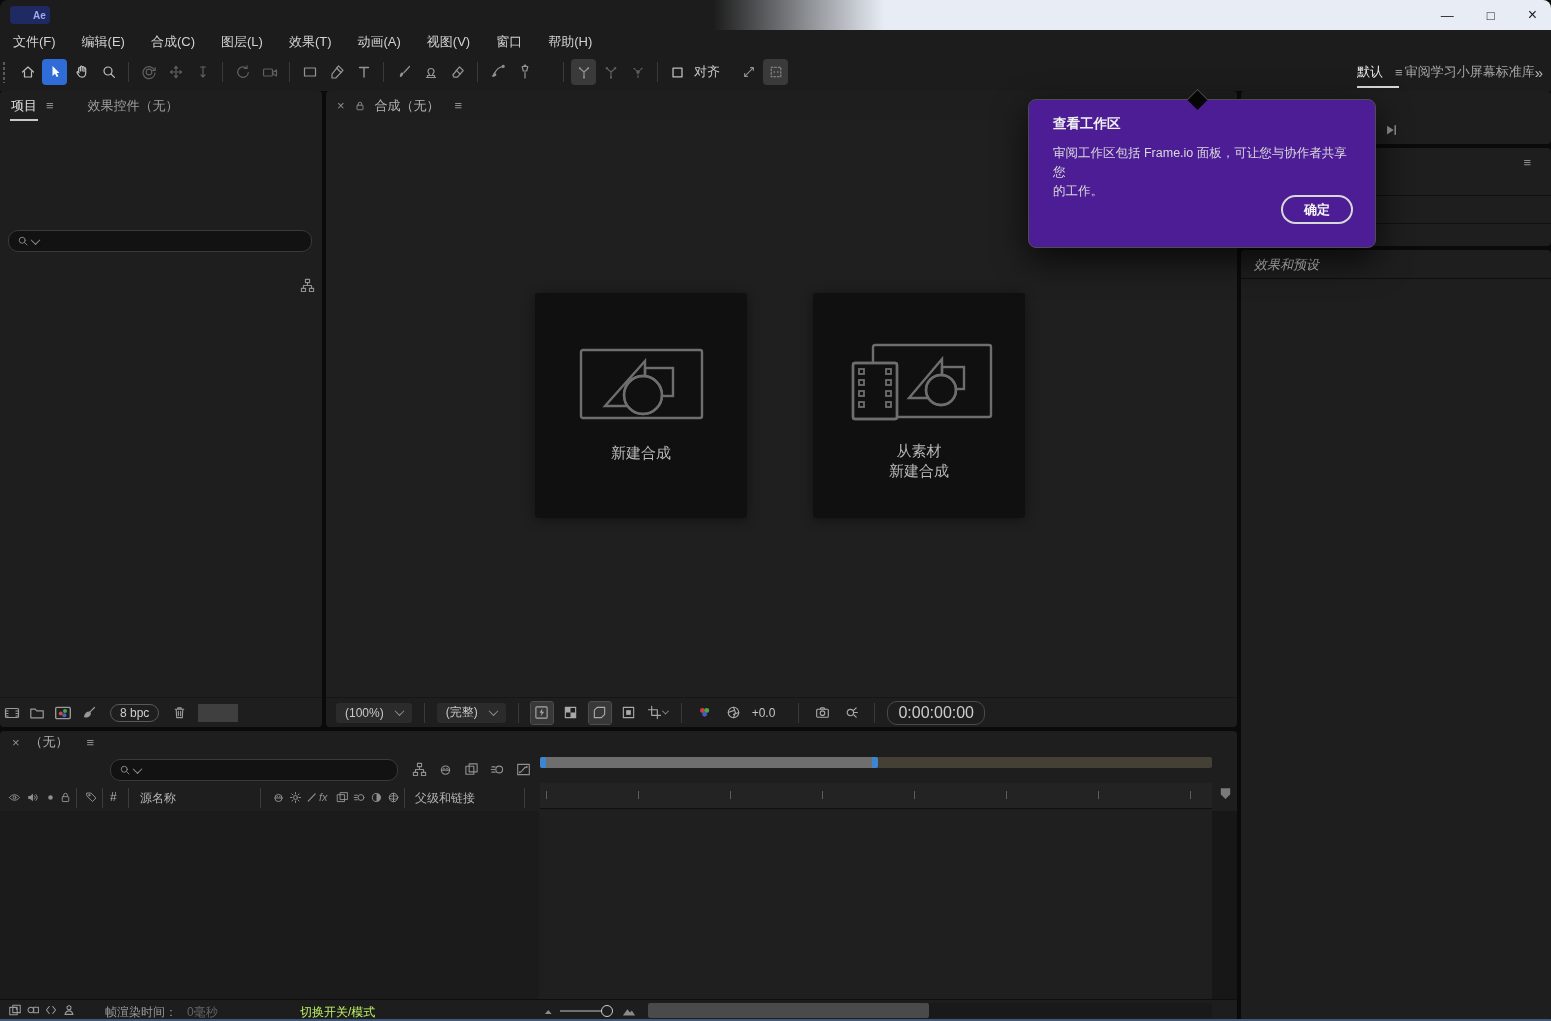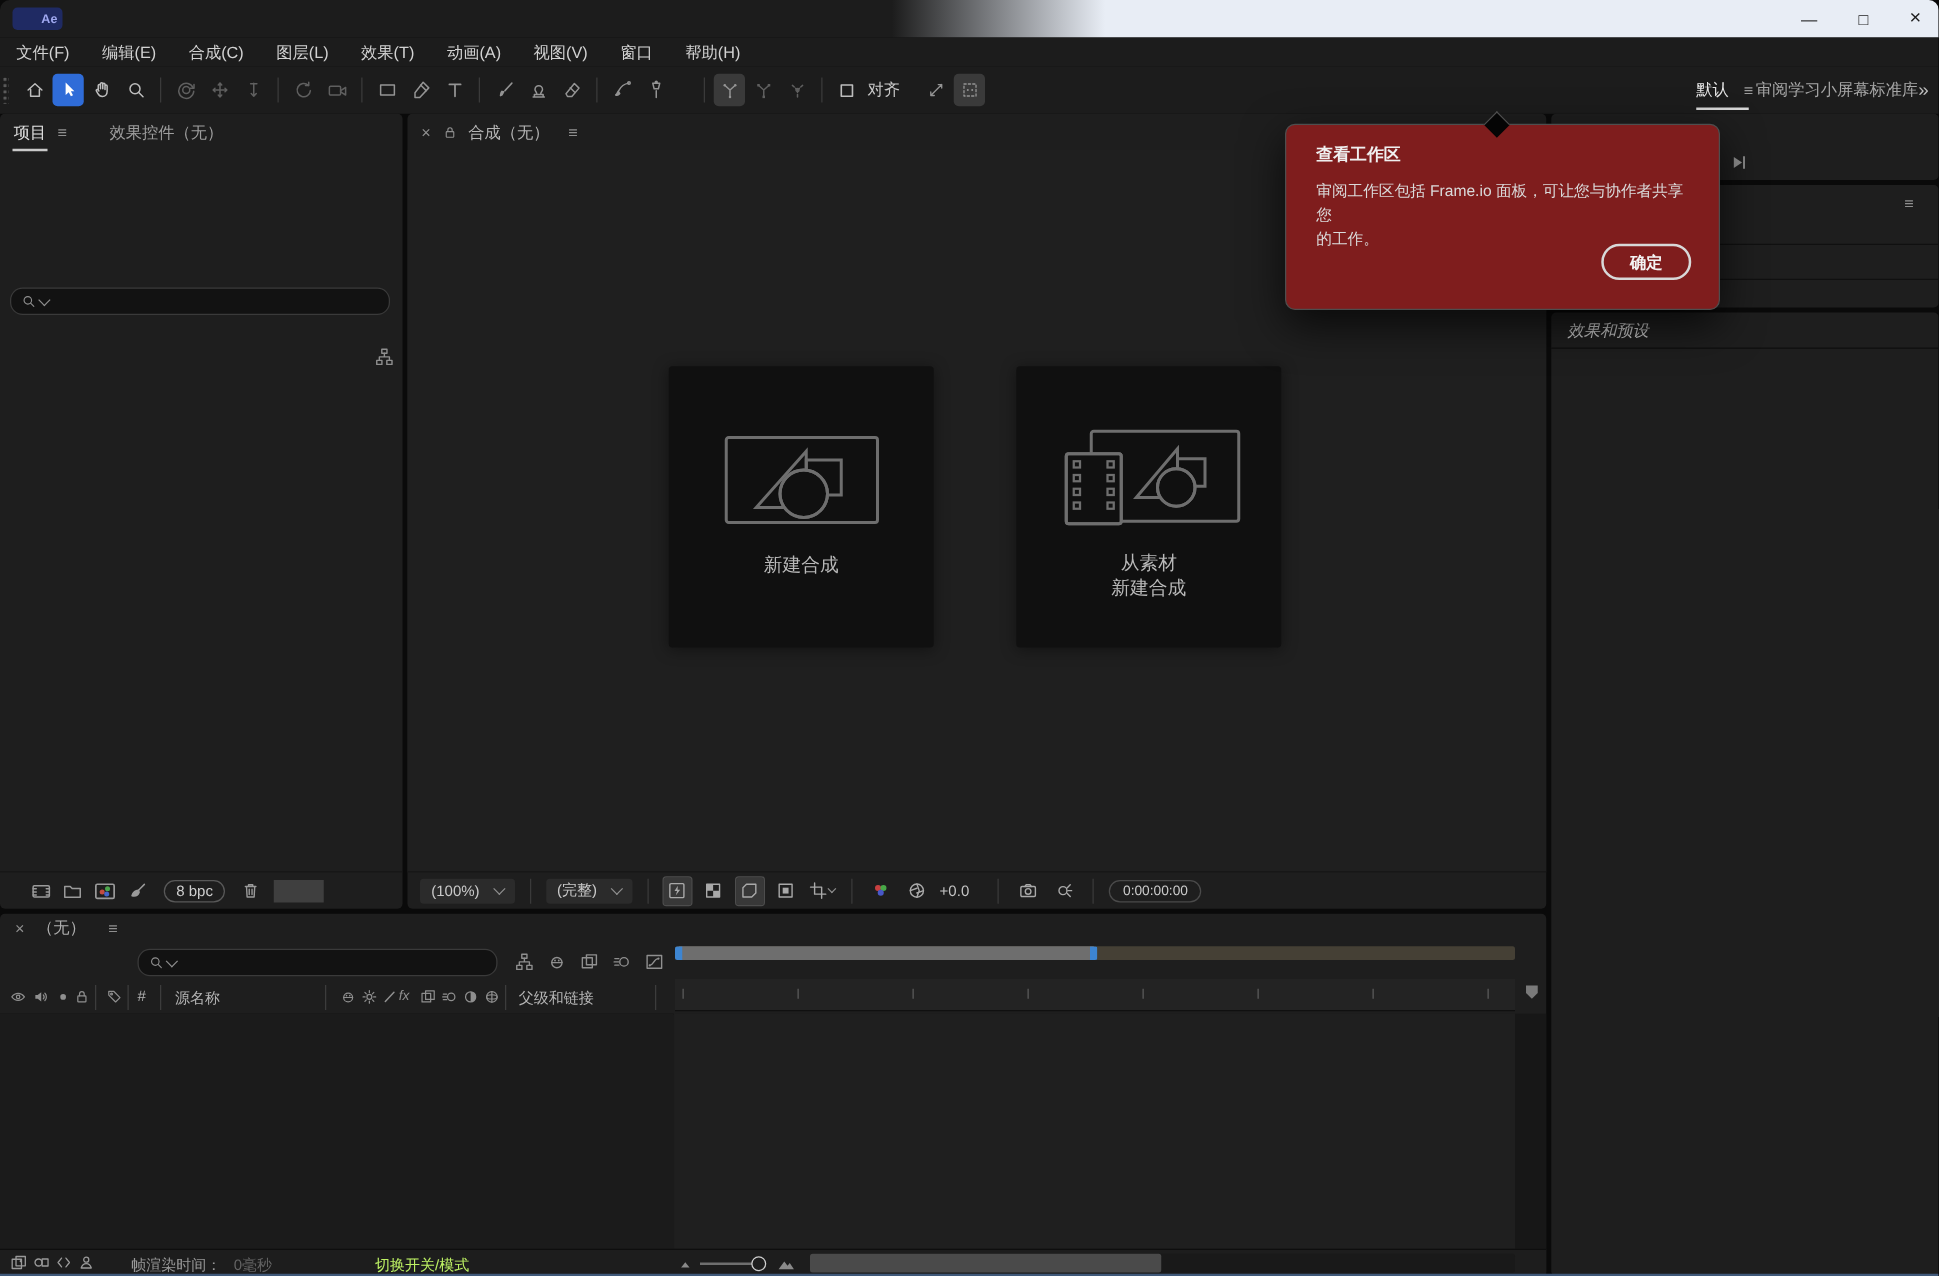--- a/index.html
+++ b/index.html
@@ -54,30 +54,30 @@
   .hline{position:absolute;left:0;right:0;height:1px;background:#101010;}
   .coltext{position:absolute;top:3px;font-size:12px;color:#b2b2b2;}
   
   .card{position:absolute;width:212px;height:225px;background:#101010;border-radius:3px;box-shadow:0 2px 12px rgba(0,0,0,.4);}
   .card-label{position:absolute;left:0;right:0;text-align:center;font-size:15px;color:#b9b9b9;line-height:20px;}
   
   .cbt{position:absolute;left:0;right:0;bottom:0;height:29px;border-top:1px solid #161616;display:flex;align-items:center;padding:0 10px;gap:7px;color:#9f9f9f;}
   .dd{height:20px;padding:0 9px;background:#2b2b2b;border-radius:3px;display:flex;align-items:center;gap:12px;font-size:12px;color:#c9c9c9;}
   .ibox{width:22px;height:22px;display:flex;align-items:center;justify-content:center;color:#a9a9a9;border-radius:2px;}
   .ibox.sel{background:#383838;outline:1px solid #4d4d4d;}
-  .tcbox{border:1px solid #4a4a4a;border-radius:10px;padding:2px 10px;font-size:11px;color:#cccccc;}
+  .tcbox{border:1px solid #4a4a4a;border-radius:10px;padding:2px 10px;font-size:16px;color:#cccccc;}
   .smalltext{font-size:12px;color:#c4c4c4;}
   
   .tlsearch-icons{position:absolute;display:flex;gap:11px;color:#8f8f8f;}
   .track{position:absolute;height:11px;background:#454035;border-radius:2px;}
   .thumbwa{position:absolute;height:11px;background:#6e6e6e;border-left:6px solid #3d85d1;border-right:6px solid #3d85d1;border-radius:2px;box-sizing:border-box;}
   .tick{position:absolute;top:8px;width:1px;height:8px;background:#5c5c5c;}
   .statustext{position:absolute;font-size:12px;}
   .knob{position:absolute;width:10px;height:10px;border:1.5px solid #d0d0d0;border-radius:50%;background:#1d1d1d;}
-  .popup{position:absolute;left:1028px;top:99px;width:346px;height:147px;background:#7f1d1d;border:1px solid #4e4e4e;
+  .popup{position:absolute;left:1028px;top:99px;width:346px;height:147px;background:#4c1d95;border:1px solid #4e4e4e;
     border-radius:8px;box-shadow:0 12px 34px rgba(0,0,0,.7);z-index:40;}
   .popup .diamond{position:absolute;left:161px;top:-8px;width:14px;height:14px;background:#050505;
     border-left:1px solid #4e4e4e;border-top:1px solid #4e4e4e;transform:rotate(45deg);}
   .popup-title{position:absolute;left:24px;top:15px;font-size:13.5px;font-weight:bold;color:#efefef;}
   .popup-body{position:absolute;left:24px;top:44px;width:305px;font-size:12.5px;line-height:19px;color:#dadada;}
   .popup-btn{position:absolute;right:22px;top:95px;width:72px;height:29px;border:2px solid #d8d8d8;border-radius:16px;
     color:#f4f4f4;font-size:13px;font-weight:600;display:flex;align-items:center;justify-content:center;background:transparent;box-sizing:border-box;}
   .fxtext{font-style:italic;font-size:11px;color:#8f8f8f;}
   .bottom-edge{position:absolute;left:0;bottom:0;width:1551px;height:2px;background:#40597a;z-index:60;}
 </style>
@@ -331,21 +331,21 @@
       <span class="chev"></span>
     </div>
     <i class="ic s15" style="position:absolute;right:7px;top:187px;color:#8f8f8f;">
         <svg viewBox="0 0 16 16" fill="none" stroke="currentColor" stroke-width="1.2" stroke-linecap="round" stroke-linejoin="round">
           <rect x="5.8" y="1.5" width="4.4" height="3.4"></rect>
           <rect x="1.5" y="11" width="4.4" height="3.4"></rect>
           <rect x="10.1" y="11" width="4.4" height="3.4"></rect>
           <path d="M8 4.9V8M3.7 11V8h8.6v3"></path>
         </svg>
       </i>
-    <div style="position:absolute;left:0;right:0;bottom:0;height:29px;border-top:1px solid #161616;display:flex;align-items:center;padding-left:25px;gap:9px;color:#9a9a9a;">
+    <div style="position:absolute;left:0;right:0;bottom:0;height:29px;border-top:1px solid #161616;display:flex;align-items:center;padding-left:4px;gap:9px;color:#9a9a9a;">
       <i class="ic">
           <svg viewBox="0 0 16 16" fill="none" stroke="currentColor" stroke-width="1.2" stroke-linecap="round" stroke-linejoin="round">
             <rect x="1.5" y="3.5" width="13" height="9" rx="1"></rect>
             <path d="M1.5 6h2.5M1.5 8.5h2.5M1.5 11h2.5M12 6h2.5M12 8.5h2.5M12 11h2.5"></path>
           </svg>
         </i>
       <i class="ic">
           <svg viewBox="0 0 16 16" fill="none" stroke="currentColor" stroke-width="1.2" stroke-linecap="round" stroke-linejoin="round">
             <path d="M1.8 4.2h4.4l1.5 1.6h6.5v7H1.8z"></path>
           </svg>

